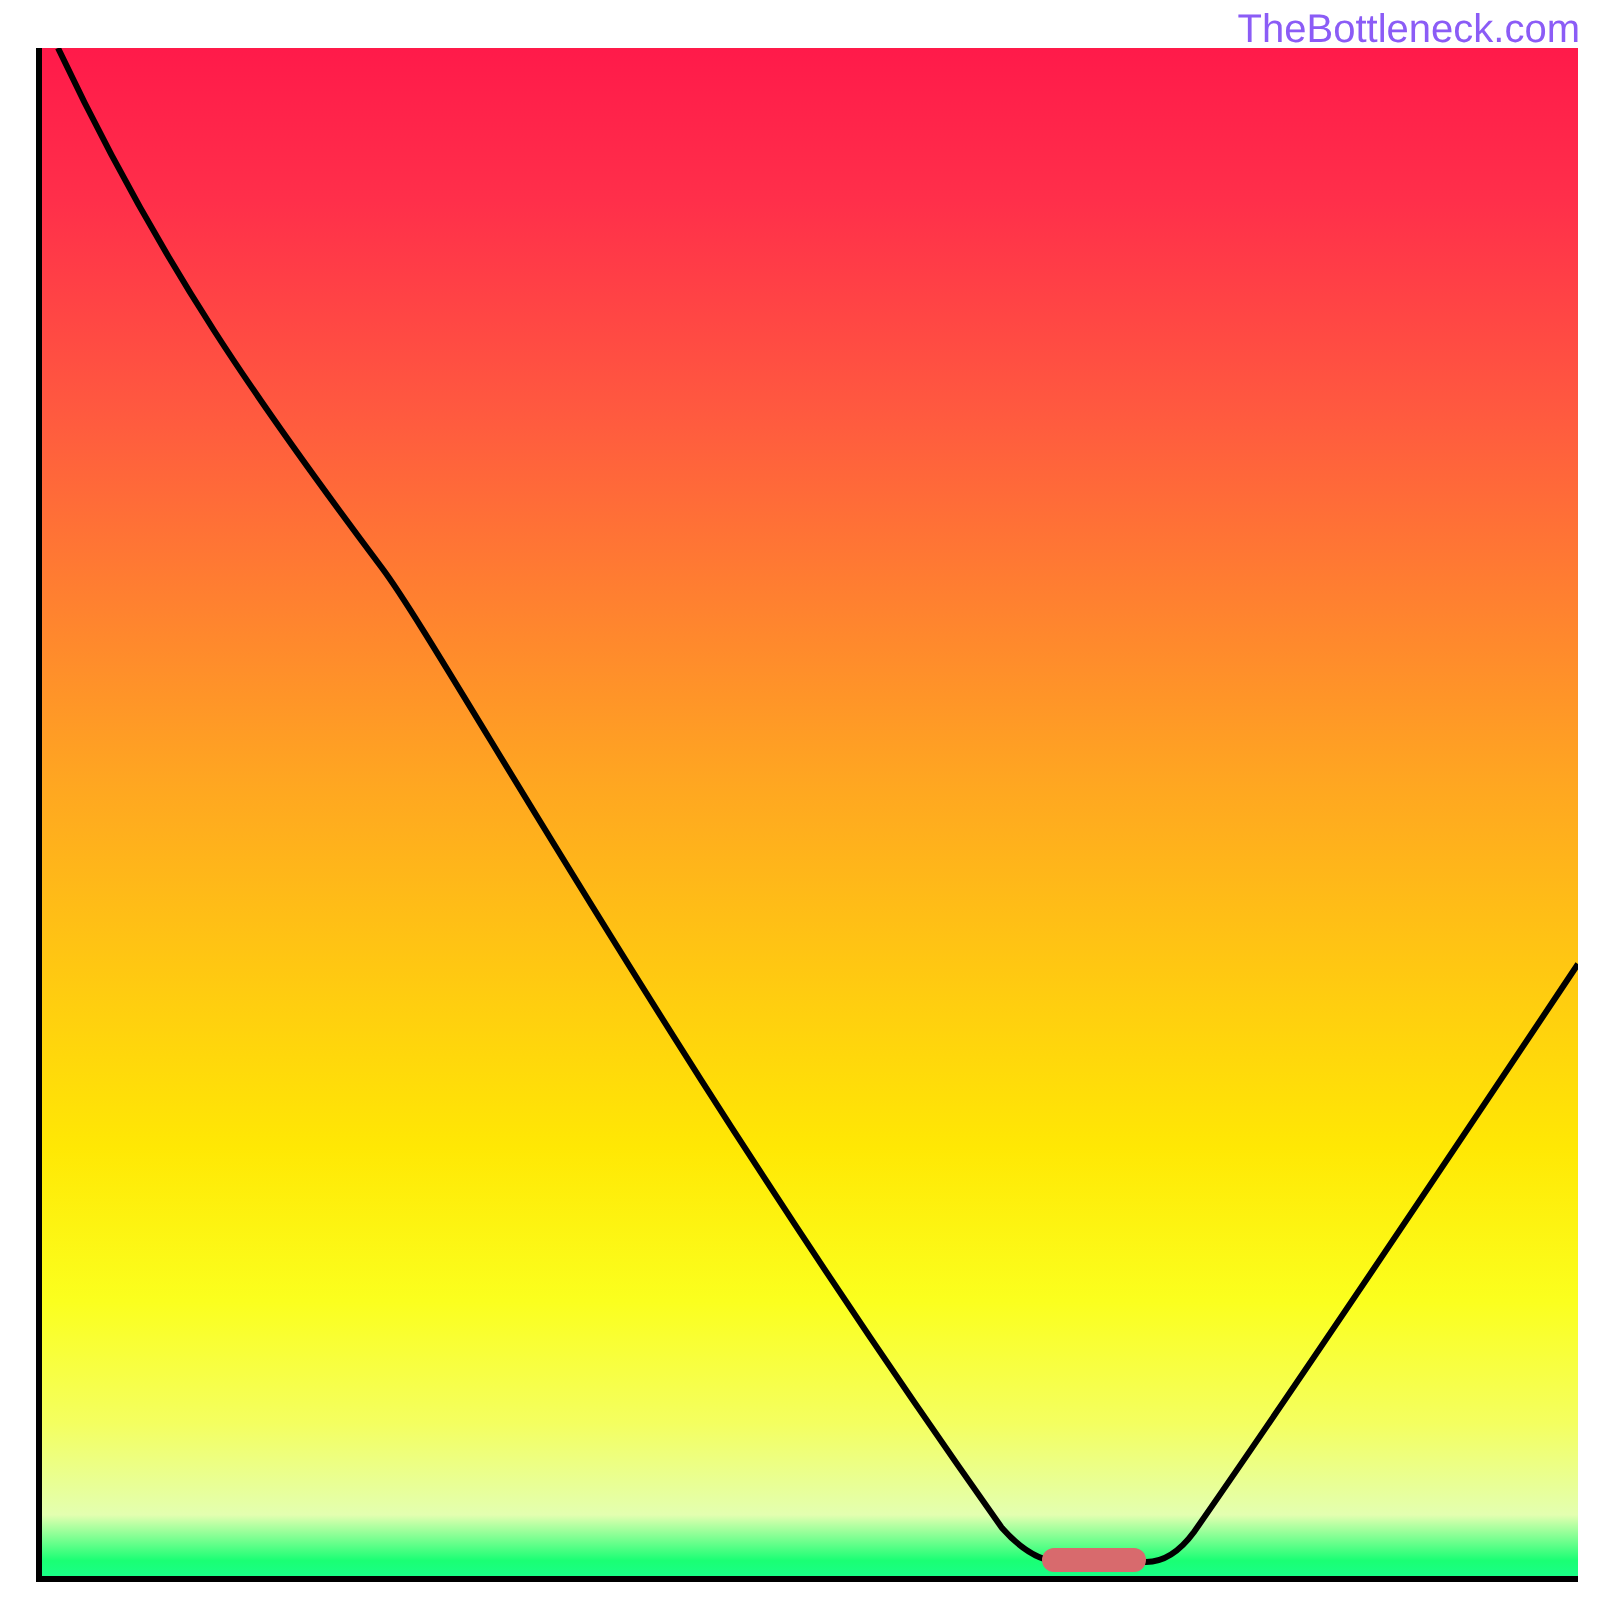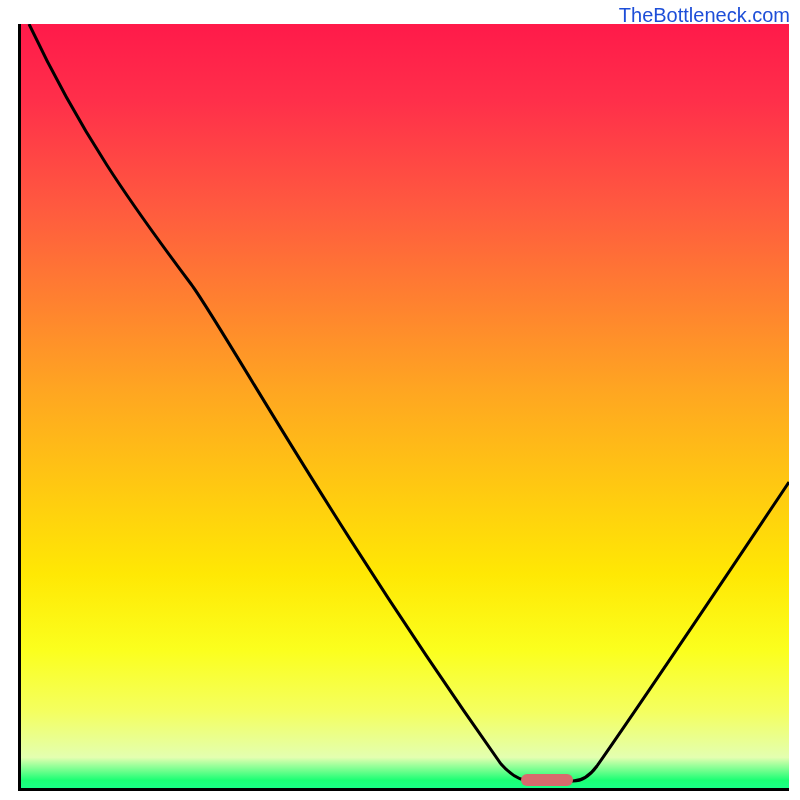--- a/index.html
+++ b/index.html
@@ -8,21 +8,21 @@
     width: 800px;
     height: 800px;
     position: relative;
     font-family: Arial, sans-serif;
     background: #ffffff;
   }
   .watermark {
     position: absolute;
     top: 4px;
     right: 10px;
-    color: #1d4ed8;
+    color: #8b5cf6;
     font-size: 20px;
     font-weight: 500;
     z-index: 10;
   }
   .plot-area {
     position: absolute;
     left: 18px;
     top: 24px;
     width: 768px;
     height: 764px;

